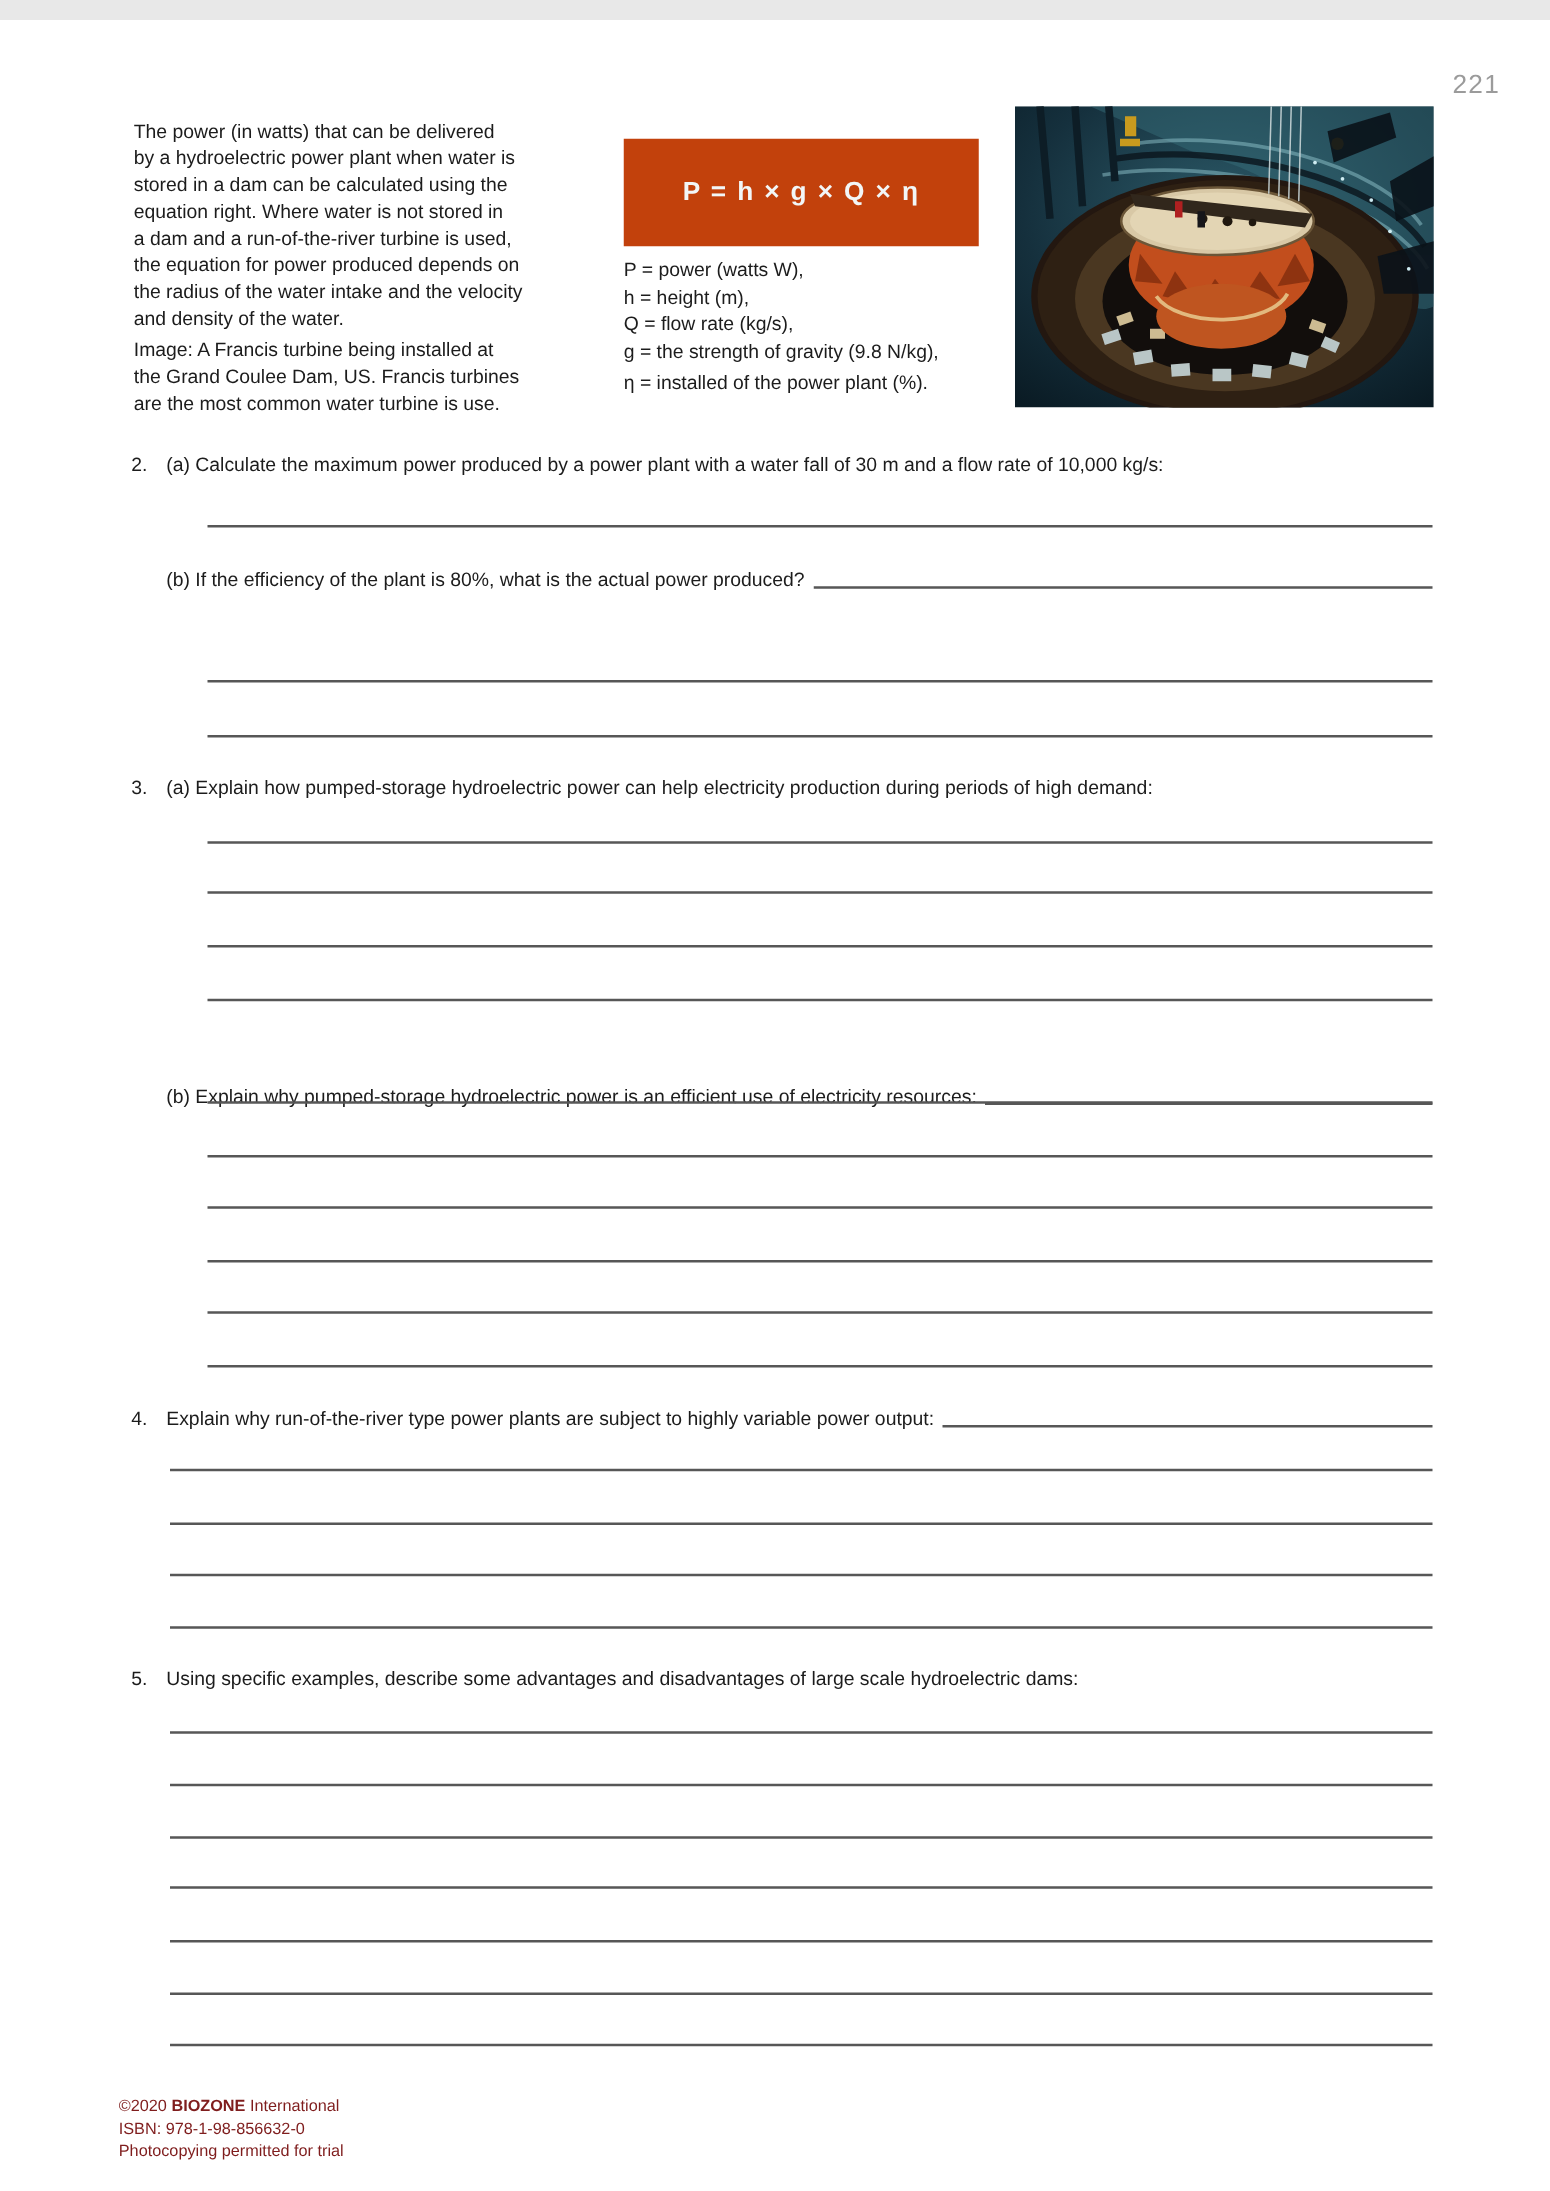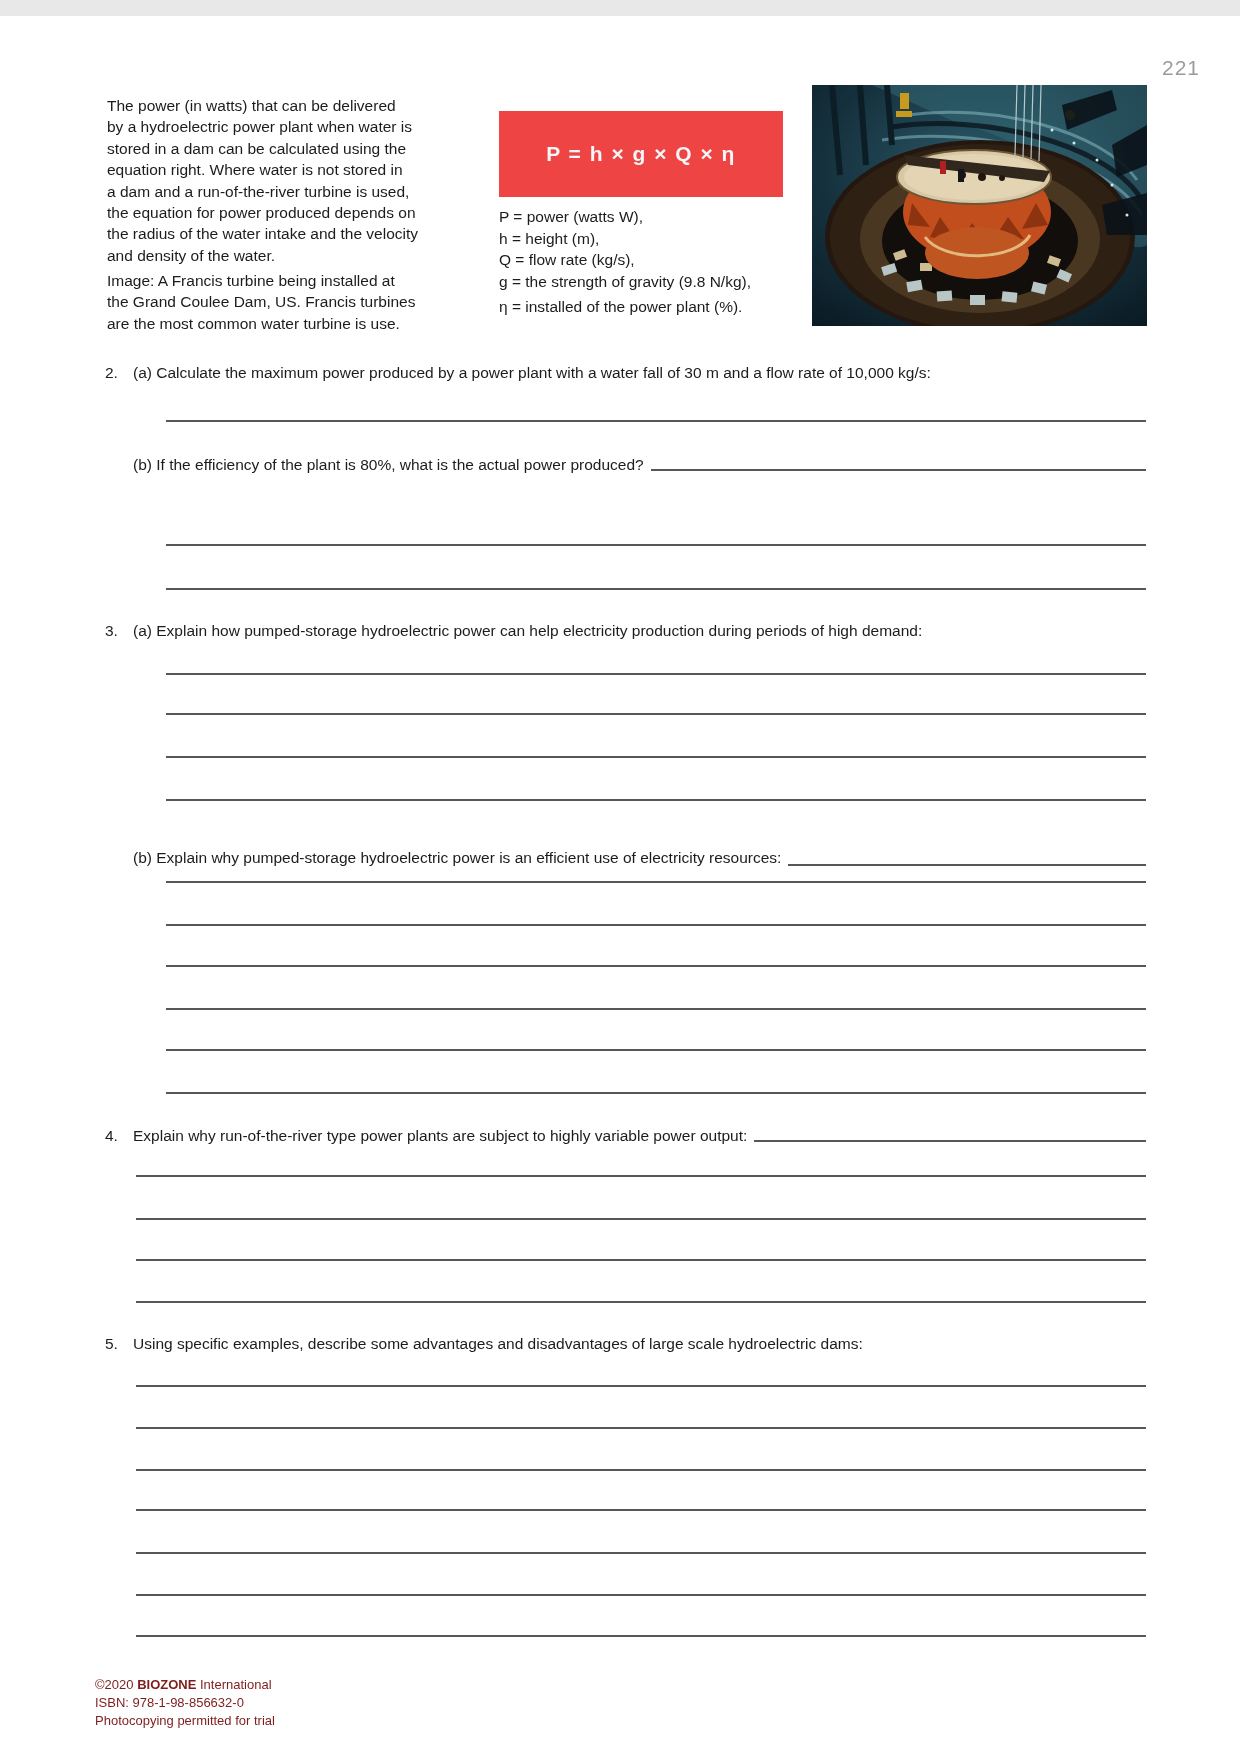--- a/index.html
+++ b/index.html
@@ -10,21 +10,21 @@
   }
   .abs{position:absolute;}
   #pagenum{
     left:1130px;top:40px;width:70px;text-align:right;
     font-size:21px;color:#9b9b9b;letter-spacing:1px;
   }
   .intro{
     font-size:15.5px;line-height:21.4px;white-space:pre-line;width:340px;
   }
   #formula-box{
-    left:499px;top:95px;width:284px;height:86px;background:#ef4444;
+    left:499px;top:95px;width:284px;height:86px;background:#c2410c;
     display:flex;align-items:center;justify-content:center;
     color:#f2f6f7;font-size:21px;font-weight:bold;letter-spacing:1.5px;
   }
   #defs{left:499px;top:190px;font-size:15.5px;line-height:21.5px;}
   #defs .def.gap{margin-top:4px;}
   .qrow{
     position:absolute;display:flex;align-items:flex-start;
     font-size:15.5px;line-height:19px;
   }
   .qnum{flex:none;width:28px;}
@@ -175,21 +175,21 @@
 
   <div class="qrow" style="left:105px;top:605px;width:1041px;">
     <span class="qnum">3.</span>
     <span class="qtext">(a) Explain how pumped-storage hydroelectric power can help electricity production during periods of high demand:</span>
   </div>
   <div class="ans" style="top:657px;left:166px;width:980px;"></div>
   <div class="ans" style="top:697px;left:166px;width:980px;"></div>
   <div class="ans" style="top:740px;left:166px;width:980px;"></div>
   <div class="ans" style="top:783px;left:166px;width:980px;"></div>
 
-  <div class="qrow" style="left:133px;top:832px;width:1013px;align-items:center;">
+  <div class="qrow" style="left:133px;top:852px;width:1013px;">
     <span class="qtext">(b) Explain why pumped-storage hydroelectric power is an efficient use of electricity resources:</span>
     <span class="fill-line"></span>
   </div>
   <div class="ans" style="top:865px;left:166px;width:980px;"></div>
   <div class="ans" style="top:908px;left:166px;width:980px;"></div>
   <div class="ans" style="top:949px;left:166px;width:980px;"></div>
   <div class="ans" style="top:992px;left:166px;width:980px;"></div>
   <div class="ans" style="top:1033px;left:166px;width:980px;"></div>
   <div class="ans" style="top:1076px;left:166px;width:980px;"></div>
 

